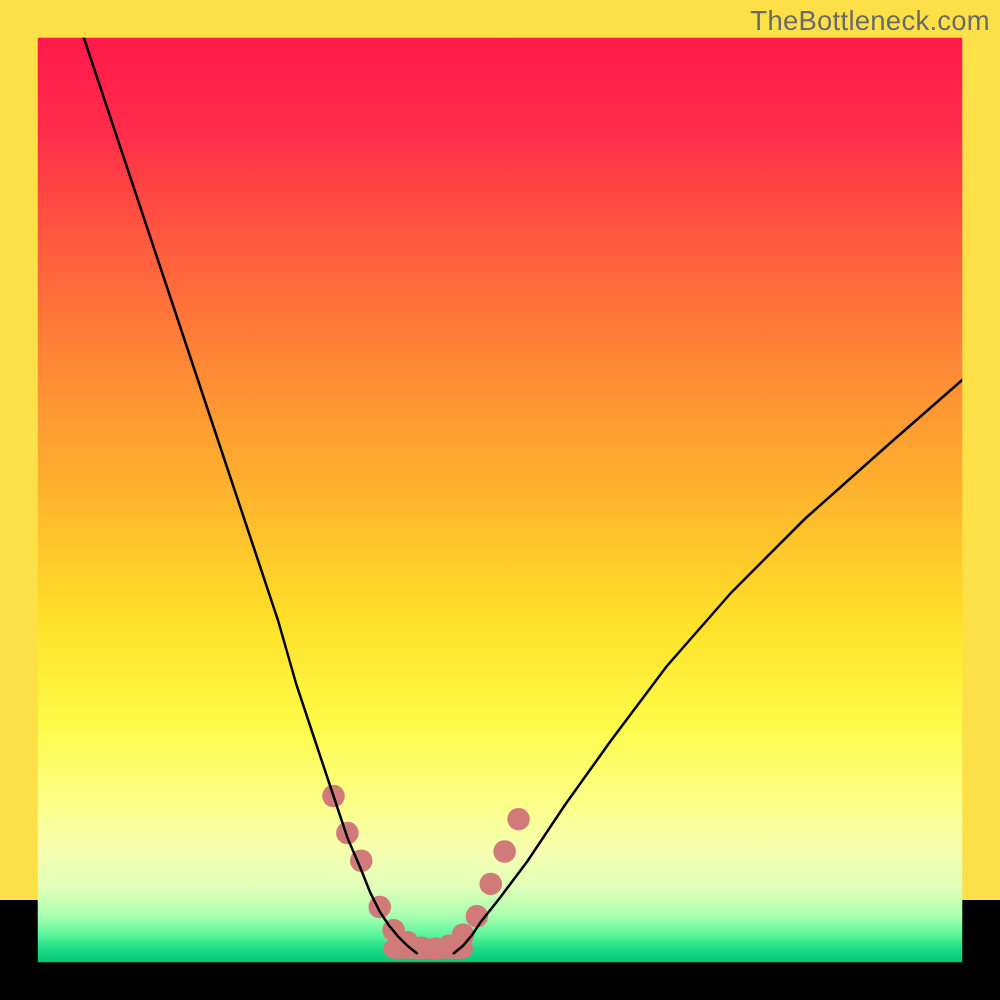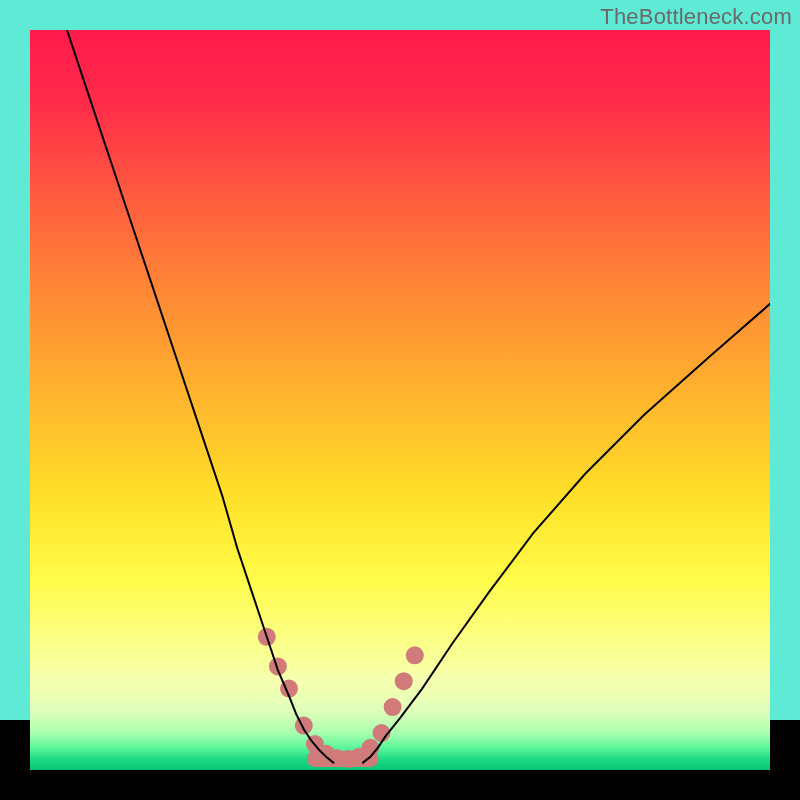--- a/index.html
+++ b/index.html
@@ -8,21 +8,21 @@
     width: 800px;
     height: 800px;
     background: #000;
     overflow: hidden;
     font-family: Arial, Helvetica, sans-serif;
   }
   .frame {
     position: relative;
     width: 800px;
     height: 720px;
-    background: #5eead4;
+    background: #fde047;
   }
   .plot-area {
     position: absolute;
     left: 30px;
     top: 30px;
     width: 740px;
     height: 740px;
     overflow: hidden;
   }
   .gradient {

